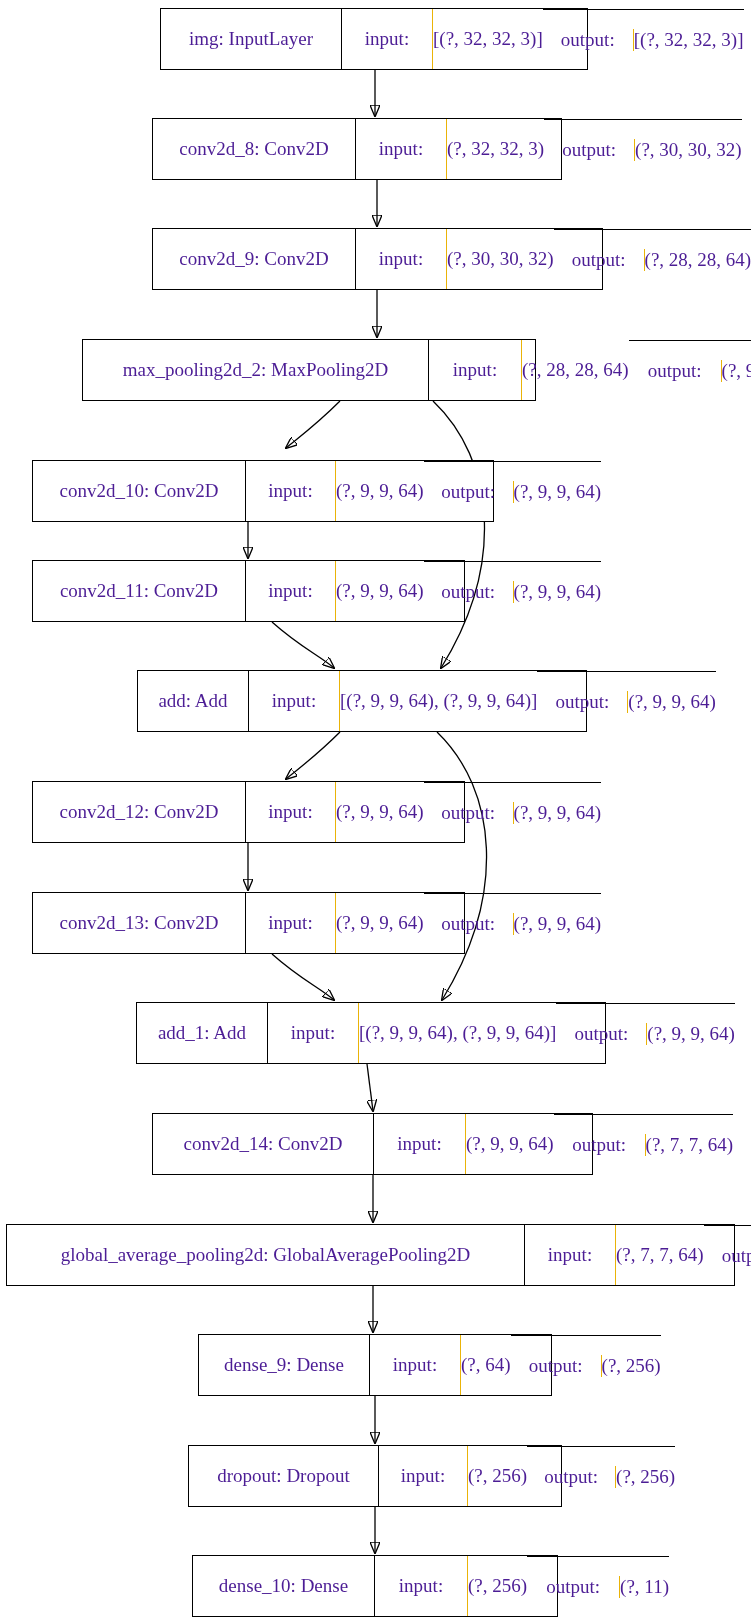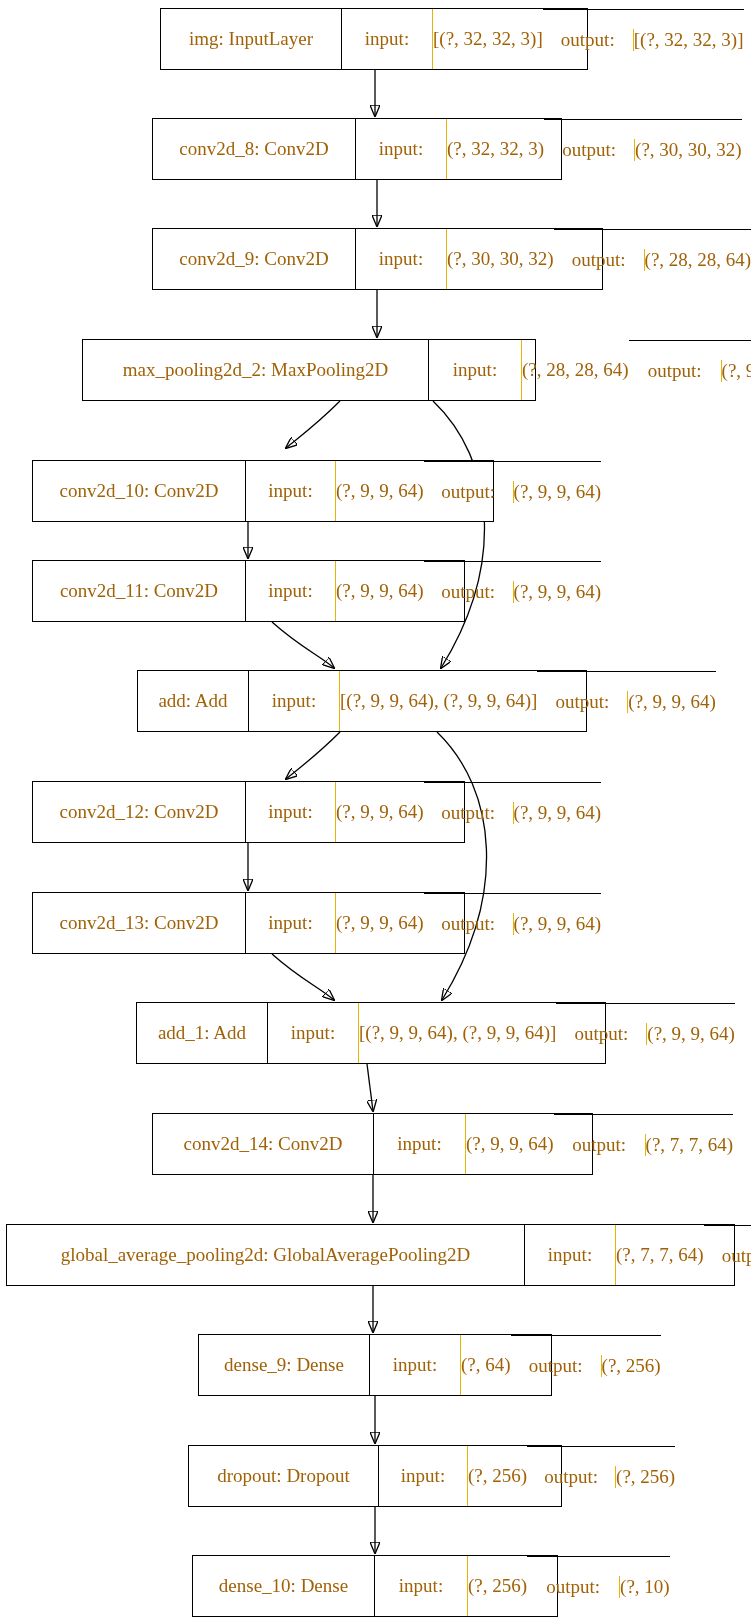--- a/index.html
+++ b/index.html
@@ -1,18 +1,18 @@
 <!DOCTYPE html>
 <html><head>
 <meta charset="utf-8">
 <style>
   html,body { margin:0; padding:0; background:#fff; }
   .canvas {
     position:relative; width:751px; height:1623px; background:#ffffff;
-    font-family:"Liberation Serif", serif; font-size:19px; color:#a16207;
+    font-family:"Liberation Serif", serif; font-size:19px; color:#4c1d95;
     overflow:hidden;
   }
   .node {
     position:absolute; height:62px; display:flex; box-sizing:border-box;
     border:1px solid #000; background:#fff;
   }
   .lbl {
     flex:0 0 auto; width:var(--lw); display:flex; align-items:center;
     justify-content:center; text-align:center; white-space:nowrap; overflow:hidden;
   }
@@ -257,18 +257,18 @@
 
   <div class="node" style="left:192px;top:1555px;width:366px;--lw:181px;--iw:92px">
     <div class="lbl">dense_10: Dense</div>
     <div class="cols">
       <div class="row">
         <div class="io">input:</div>
         <div class="shape">(?, 256)</div>
       </div>
       <div class="row row--out">
         <div class="io">output:</div>
-        <div class="shape">(?, 10)</div>
+        <div class="shape">(?, 11)</div>
       </div>
     </div>
   </div>
 
 </div>
 
 </body></html>

